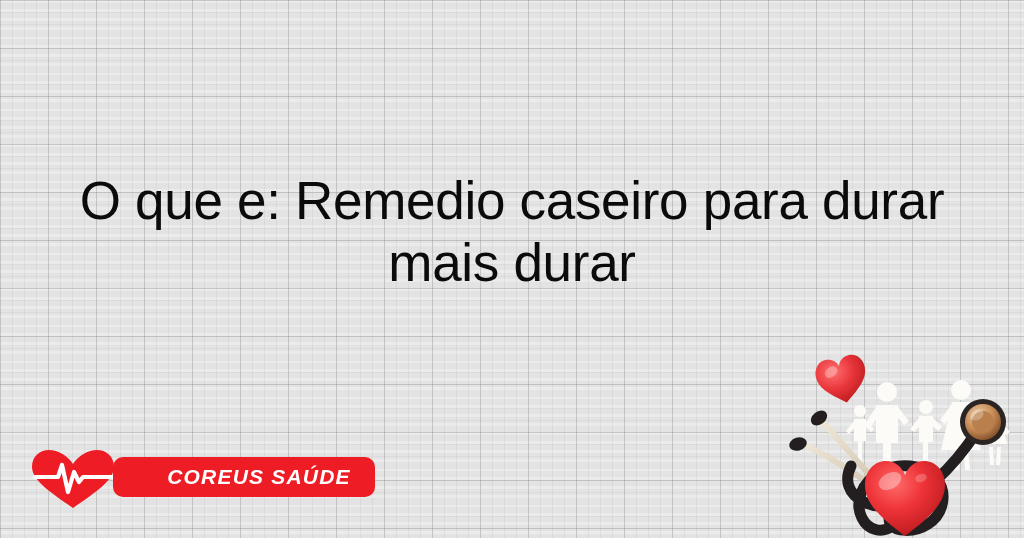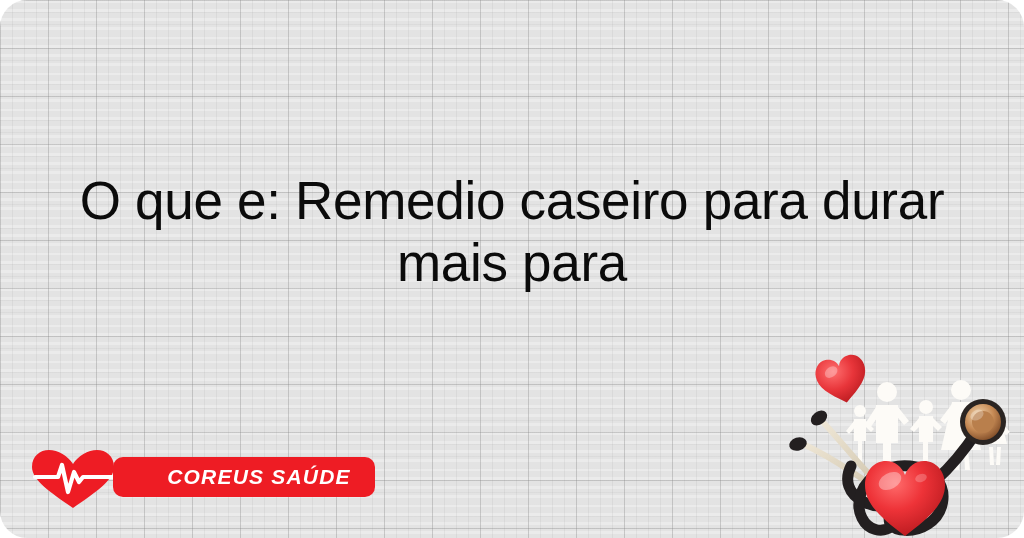--- a/index.html
+++ b/index.html
@@ -22,21 +22,20 @@
         rgba(150,150,150,0.10) 0px, rgba(150,150,150,0.10) 1px, rgba(0,0,0,0) 1px, rgba(0,0,0,0) 12px),
       
       repeating-linear-gradient(to right,
         rgba(130,130,130,0.28) 0px, rgba(130,130,130,0.28) 1px, rgba(0,0,0,0) 1px, rgba(0,0,0,0) 48px),
       repeating-linear-gradient(to bottom,
         rgba(130,130,130,0.30) 0px, rgba(130,130,130,0.30) 1px, rgba(0,0,0,0) 1px, rgba(0,0,0,0) 48px),
       
       repeating-linear-gradient(to bottom,
         rgba(255,255,255,0.30) 0px, rgba(255,255,255,0.30) 3px, rgba(0,0,0,0) 3px, rgba(0,0,0,0) 9px);
     font-family: "Liberation Sans", sans-serif;
-    border-radius: 27px;
   }
 
   
   .title-block {
     position: absolute;
     left: 0;
     top: 170px;
     width: 1024px;
     text-align: center;
   }
@@ -102,21 +101,21 @@
   }
   .collage svg { display: block; }
 </style>
 </head>
 <body>
 
 <div id="canvas">
 
   <div class="title-block">
     <span class="title-line">O que e: Remedio caseiro para durar</span>
-    <span class="title-line">mais para</span>
+    <span class="title-line">mais durar</span>
   </div>
 
   <div class="logo">
 
     <span class="logo-heart">
       <svg viewBox="0 0 86 62" width="86" height="62" xmlns="http://www.w3.org/2000/svg">
         <path d="M43 60 C 20 44, 2 32, 2 19 C 2 8, 10 2, 19 2 C 28 2, 38 8, 43 16 C 48 8, 58 2, 67 2 C 76 2, 84 8, 84 19 C 84 32, 66 44, 43 60 Z" fill="#ee1c24"></path>
         <path d="M5 29 L23 29 L28 29 L32 17 L38 44 L44 24 L49 34 L53 29 L86 29" fill="none" stroke="#ffffff" stroke-width="4.2" stroke-linecap="round" stroke-linejoin="round"></path>
       </svg>
     </span>

